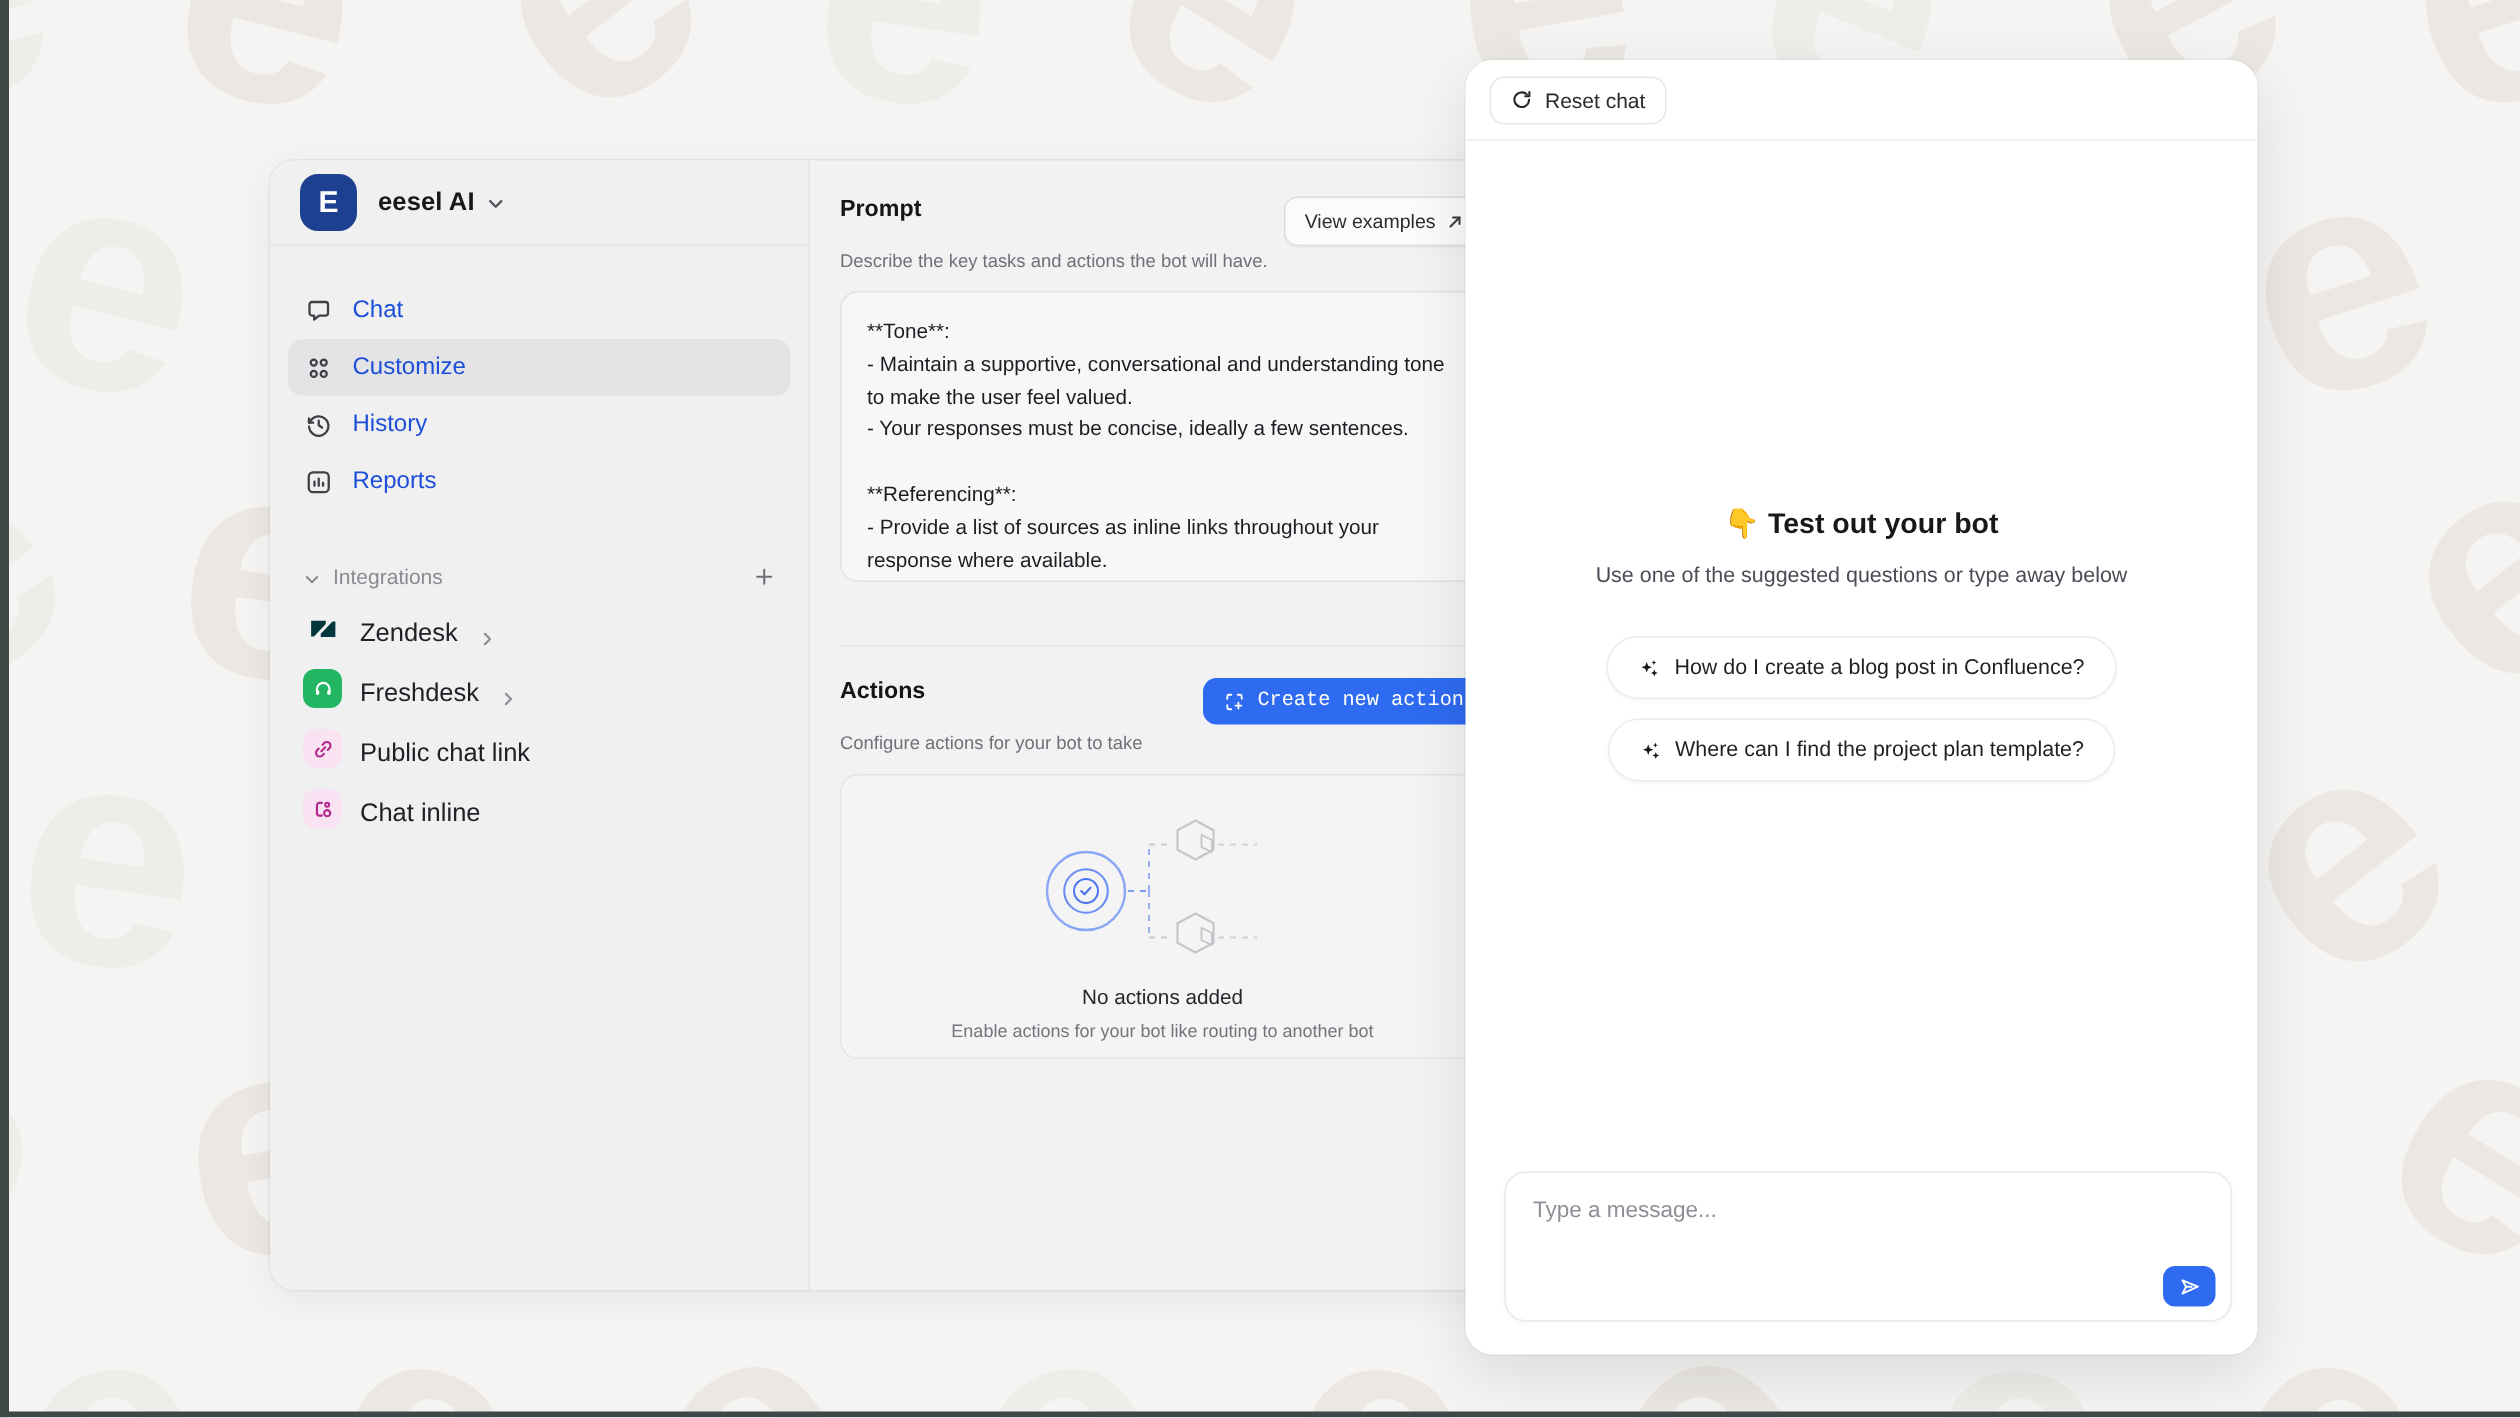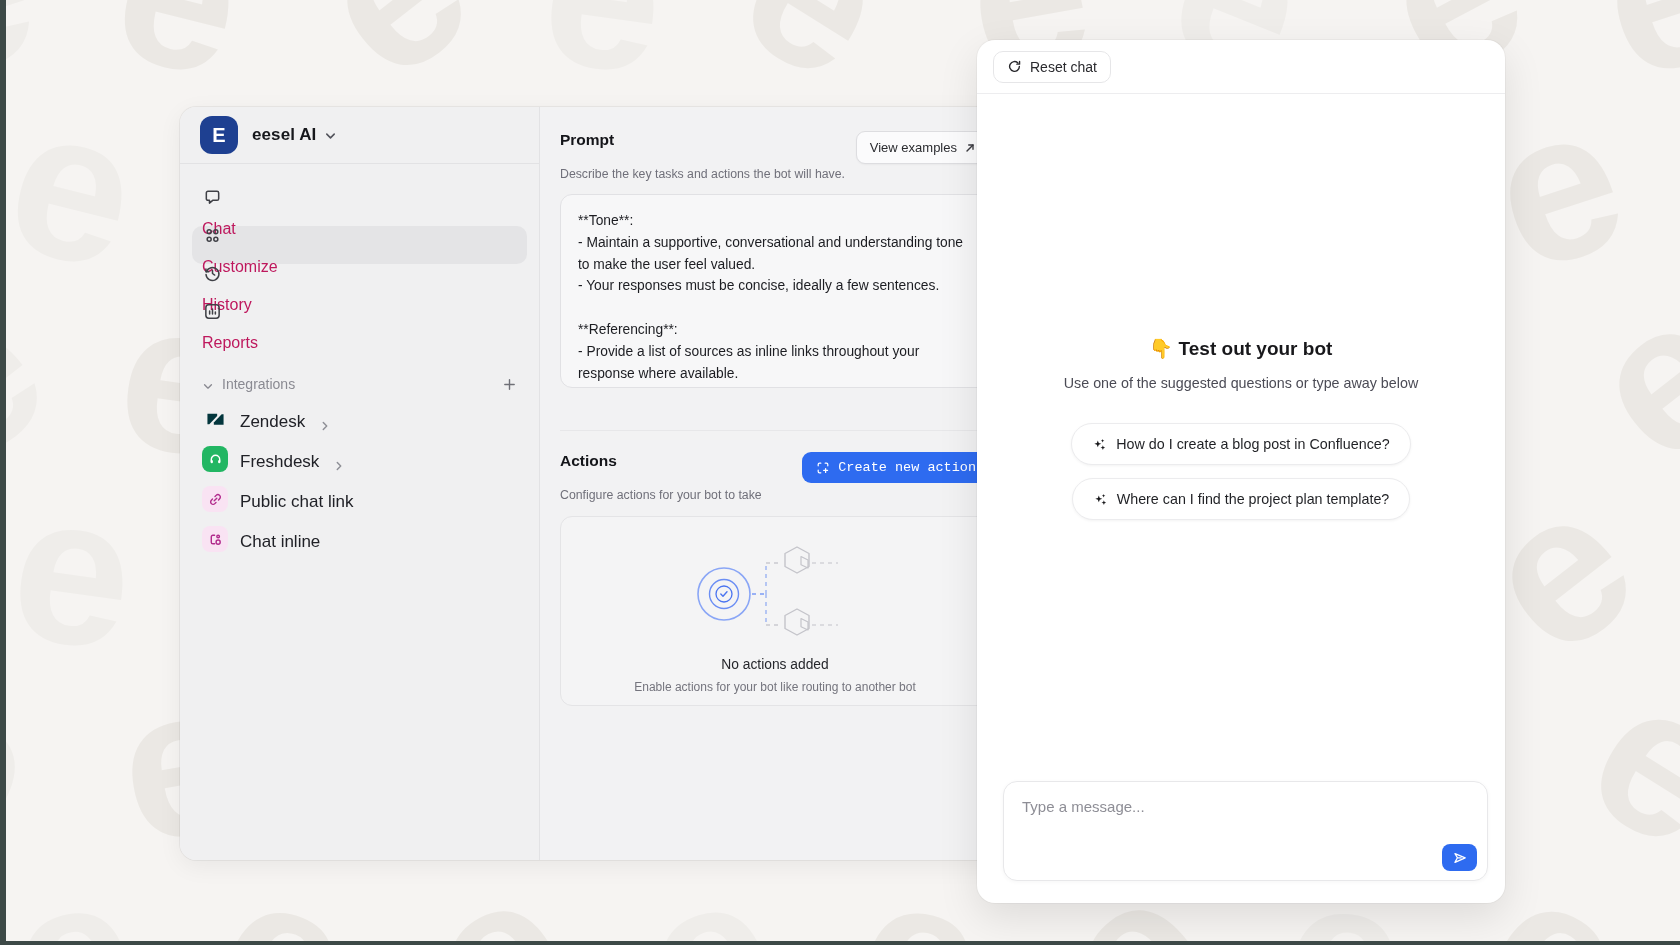--- a/index.html
+++ b/index.html
@@ -21,22 +21,22 @@
     display:flex; z-index:1; overflow:hidden; }
 
   .sidebar { width:360px; background:#f0f0f1; border-right:1px solid #e2e2e4; flex-shrink:0; display:flex; flex-direction:column; }
   .sb-header { height:57px; display:flex; align-items:center; padding:0 20px; border-bottom:1px solid #e2e2e4; }
   .logo-box { width:38px; height:38px; border-radius:12px; background:#1e4091; color:#fff; display:flex; align-items:center; justify-content:center;
     font-size:20px; font-weight:700; }
   .ws-name { margin-left:14px; font-size:17px; font-weight:700; color:#17181c; letter-spacing:.1px; }
   .sb-header .chev { margin-left:8px; color:#53545c; }
 
   .sb-nav { padding:24px 12px 0 12px; }
-  .nav-item { display:flex; align-items:flex-start; gap:13px; height:38px; padding:0 10px; border-radius:10px; cursor:pointer;
-    font-size:16px; color:#be185d;flex-direction:column; }
+  .nav-item { display:flex; align-items:center; gap:13px; height:38px; padding:0 10px; border-radius:10px; cursor:pointer;
+    font-size:16px; color:#1d4ed8; }
   .nav-item .nicon { width:20px; height:20px; display:flex; align-items:center; justify-content:center; color:#3f4046; }
   .nav-item.selected { background:#e4e4e6; }
 
   .sb-integrations { padding:24px 12px 0 12px; }
   .int-head { display:flex; align-items:flex-end; height:28px; padding:0 10px; color:#8a8a92; font-size:14px; }
   .int-head .chev { margin-right:8px; color:#8a8a92; }
   .int-head .plus { margin-left:auto; color:#6f7077; cursor:pointer; }
   .int-item { display:flex; align-items:flex-end; gap:12px; height:40px; padding:0 10px; border-radius:10px; cursor:pointer;
     font-size:17px; color:#202127; }
   .int-badge { width:26px; height:26px; border-radius:8px; display:flex; align-items:center; justify-content:center; flex-shrink:0; }

